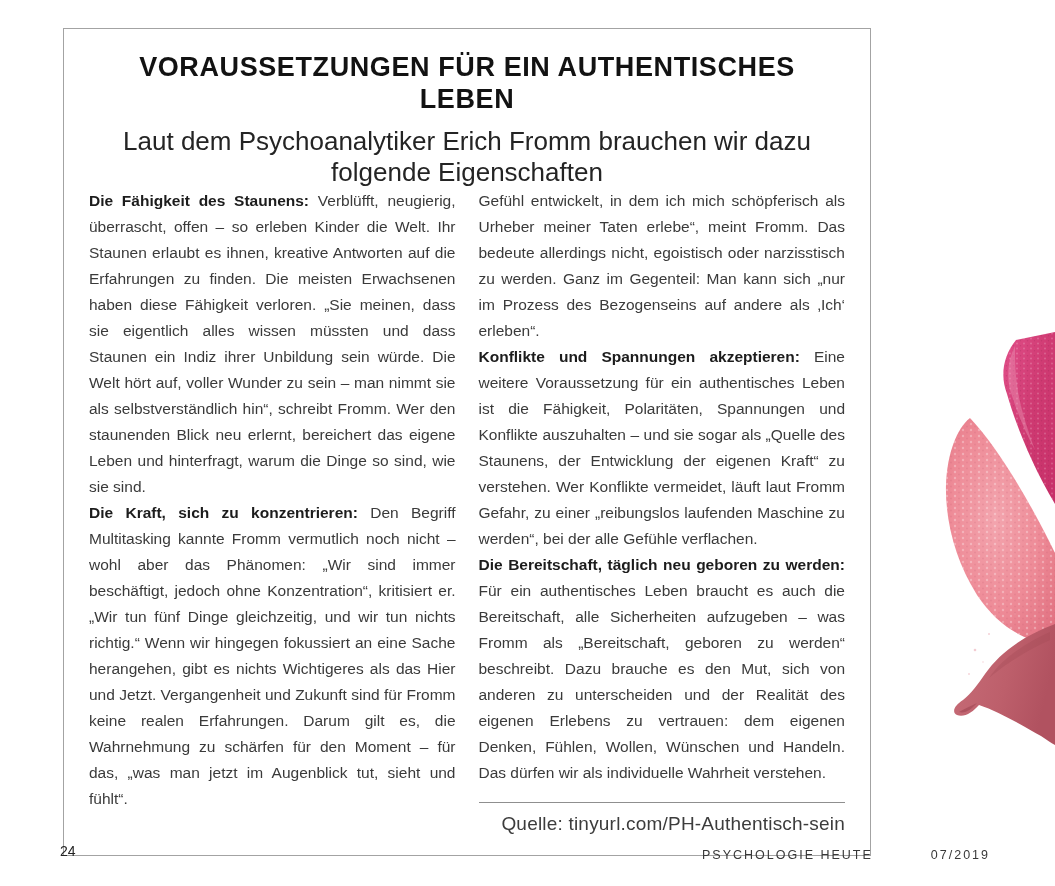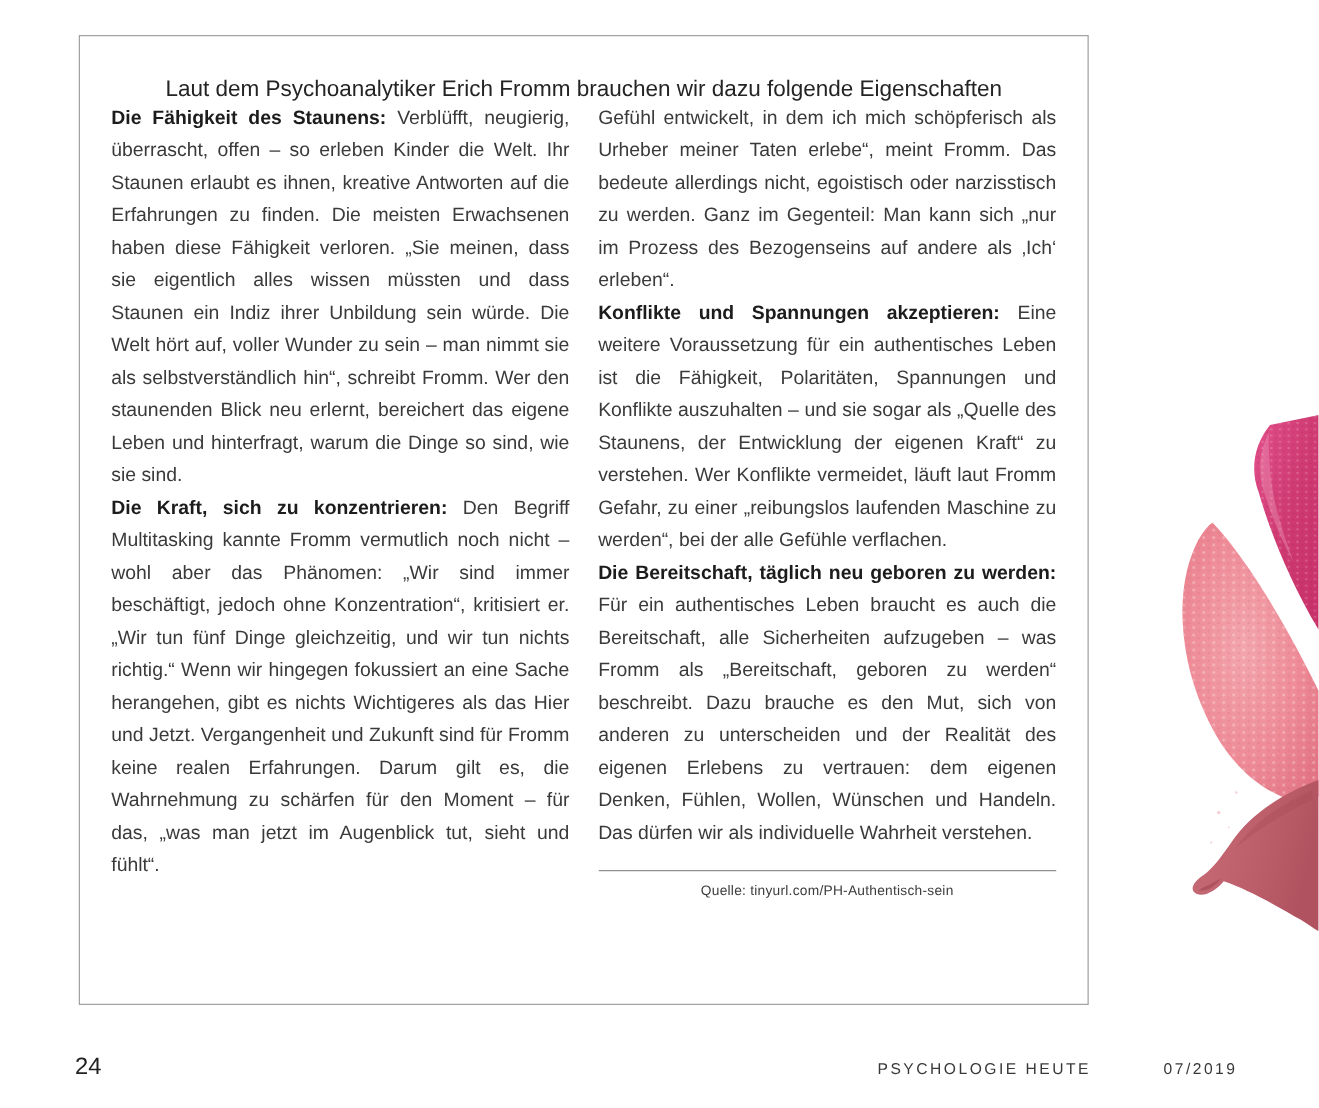--- a/index.html
+++ b/index.html
@@ -25,21 +25,21 @@
     text-align: center;
     font-size: 27px;
     font-weight: bold;
     letter-spacing: 0.6px;
     color: #121212;
     line-height: 1.2;
   }
   .box-subtitle {
     margin: 10px 0 0 0;
     text-align: center;
-    font-size: 18px;
+    font-size: 26px;
     font-weight: normal;
     color: #242424;
   }
   .columns {
     display: flex;
     gap: 23px;
   }
   .col { flex: 1 1 0; min-width: 0; }
   .para {
     margin: 0;
@@ -51,29 +51,29 @@
     -webkit-hyphens: auto;
   }
   .para strong { color: #1c1c1c; font-weight: bold; }
   .source-rule {
     border: none;
     border-top: 1px solid #8f8f8f;
     margin: 16px 0 0 0;
   }
   .source-line {
     margin: 10px 0 0 0;
-    font-size: 11px;
+    font-size: 19px;
     color: #3c3c3c;
-    text-align: center;
+    text-align: right;
     letter-spacing: 0.2px;
   }
   .footer-pagenum {
     position: absolute;
     left: 60px; top: 843px;
-    font-size: 19px;
+    font-size: 14px;
     color: #222222;
   }
   .footer-right {
     position: absolute;
     right: 65px; top: 848px;
     font-size: 12.5px;
     letter-spacing: 2px;
     color: #383838;
     white-space: nowrap;
   }
@@ -83,20 +83,21 @@
     left: 945px; top: 332px;
     width: 110px; height: 420px;
   }
 </style>
 </head>
 <body>
 
 <div class="page">
 
   <section class="frame">
+    <h1 class="box-title">VORAUSSETZUNGEN FÜR EIN AUTHENTISCHES LEBEN</h1>
     <p class="box-subtitle">Laut dem Psychoanalytiker Erich Fromm brauchen wir dazu folgende Eigenschaften</p>
 
     <div class="columns">
       <div class="col" id="col-left">
           <p class="para" lang="de"><strong>Die Fähigkeit des Staunens: </strong>Verblüfft, neugierig, überrascht, offen – so erleben Kinder die Welt. Ihr Staunen erlaubt es ihnen, kreative Antworten auf die Erfahrungen zu finden. Die meisten Erwachsenen haben diese Fähigkeit verloren. „Sie meinen, dass sie eigentlich alles wissen müssten und dass Staunen ein Indiz ihrer Unbildung sein würde. Die Welt hört auf, voller Wunder zu sein – man nimmt sie als selbstverständlich hin“, schreibt Fromm. Wer den staunenden Blick neu erlernt, bereichert das eigene Leben und hinterfragt, warum die Dinge so sind, wie sie sind.</p>
           <p class="para" lang="de"><strong>Die Kraft, sich zu konzentrieren: </strong>Den Begriff Multitasking kannte Fromm vermutlich noch nicht – wohl aber das Phänomen: „Wir sind immer beschäftigt, jedoch ohne Konzentration“, kritisiert er. „Wir tun fünf Dinge gleichzeitig, und wir tun nichts richtig.“ Wenn wir hingegen fokussiert an eine Sache herangehen, gibt es nichts Wichtigeres als das Hier und Jetzt. Vergangenheit und Zukunft sind für Fromm keine realen Erfahrungen. Darum gilt es, die Wahrnehmung zu schärfen für den Moment – für das, „was man jetzt im Augenblick tut, sieht und fühlt“.</p>
         </div>
       <div class="col" id="col-right">
         <div id="col-right-paras">
             <p class="para" lang="de">Gefühl entwickelt, in dem ich mich schöpferisch als Urheber meiner Taten erlebe“, meint Fromm. Das bedeute allerdings nicht, egoistisch oder narzisstisch zu werden. Ganz im Gegenteil: Man kann sich „nur im Prozess des Bezogenseins auf andere als ‚Ich‘ erleben“.</p>

